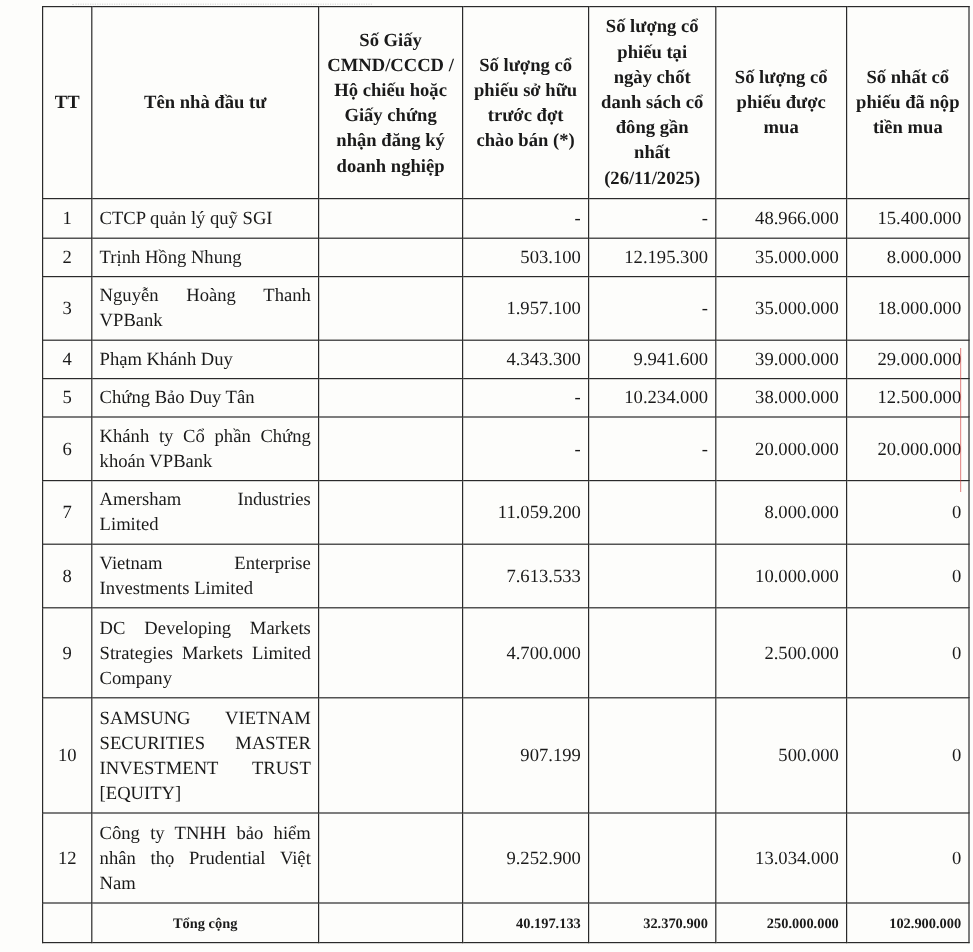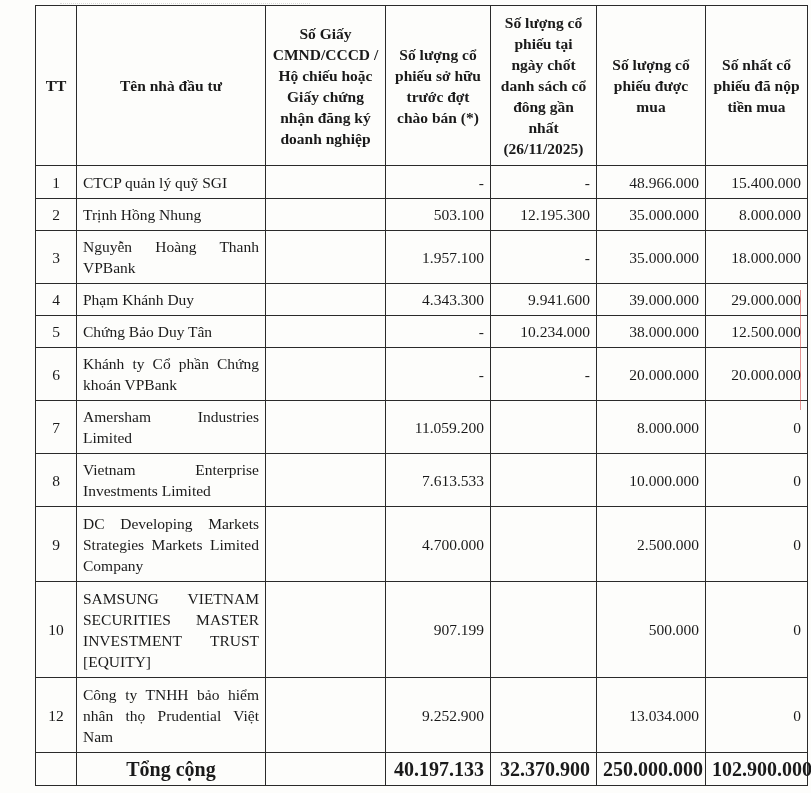--- a/index.html
+++ b/index.html
@@ -32,21 +32,21 @@
   col.c-tt { width: 41px; }
   col.c-name { width: 189px; }
   col.c-id { width: 120px; }
   col.c-before { width: 105px; }
   col.c-record { width: 106px; }
   col.c-bought { width: 109px; }
   col.c-paid { width: 102px; }
   .tt { text-align: center; }
   .name { text-align: justify; text-align-last: left; }
   .num { text-align: right; padding-right: 8px; }
-  tr.total td { font-weight: bold; font-size: 20px; height: 28px; }
+  tr.total td { font-weight: bold; font-size: 12px; height: 28px; }
   tr.total .label { text-align: center; }
   tr.header-row th { height: 155px; }
   .stamp {
     position: absolute; left: 800px; top: 290px; width: 11px; height: 120px;
     border-left: 1px solid rgba(210,60,60,.55);
     color: rgba(210,60,60,.7); font-size: 11px; line-height: 18px;
   }
 </style>
 </head>
 <body>

